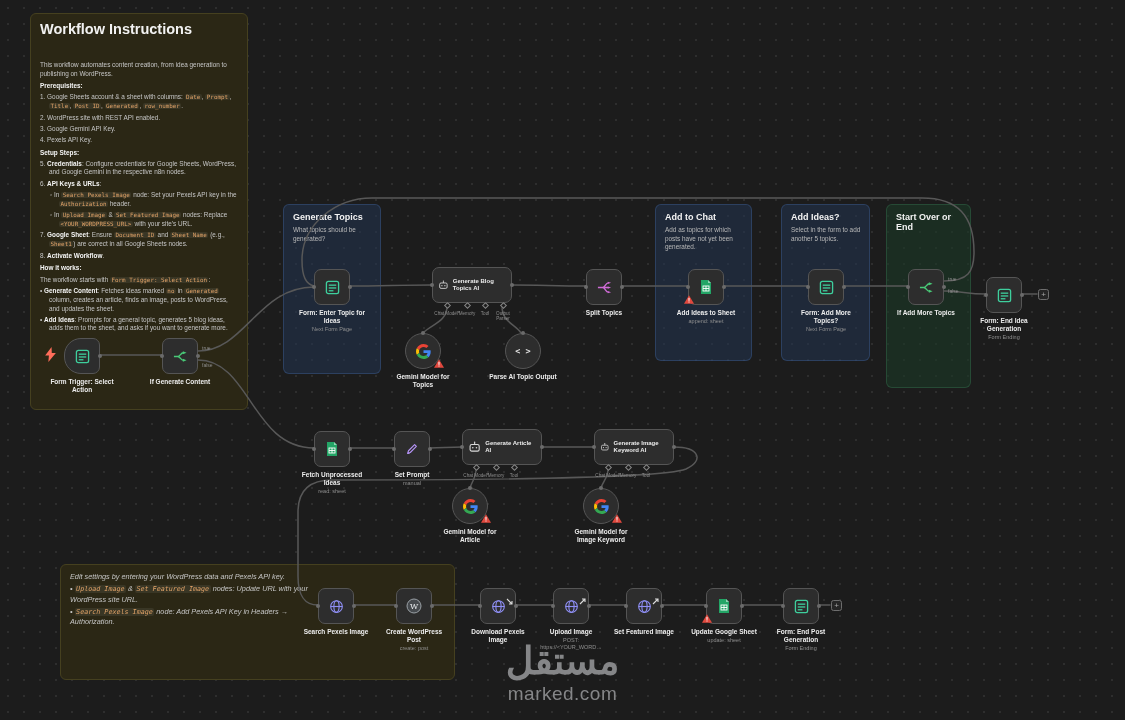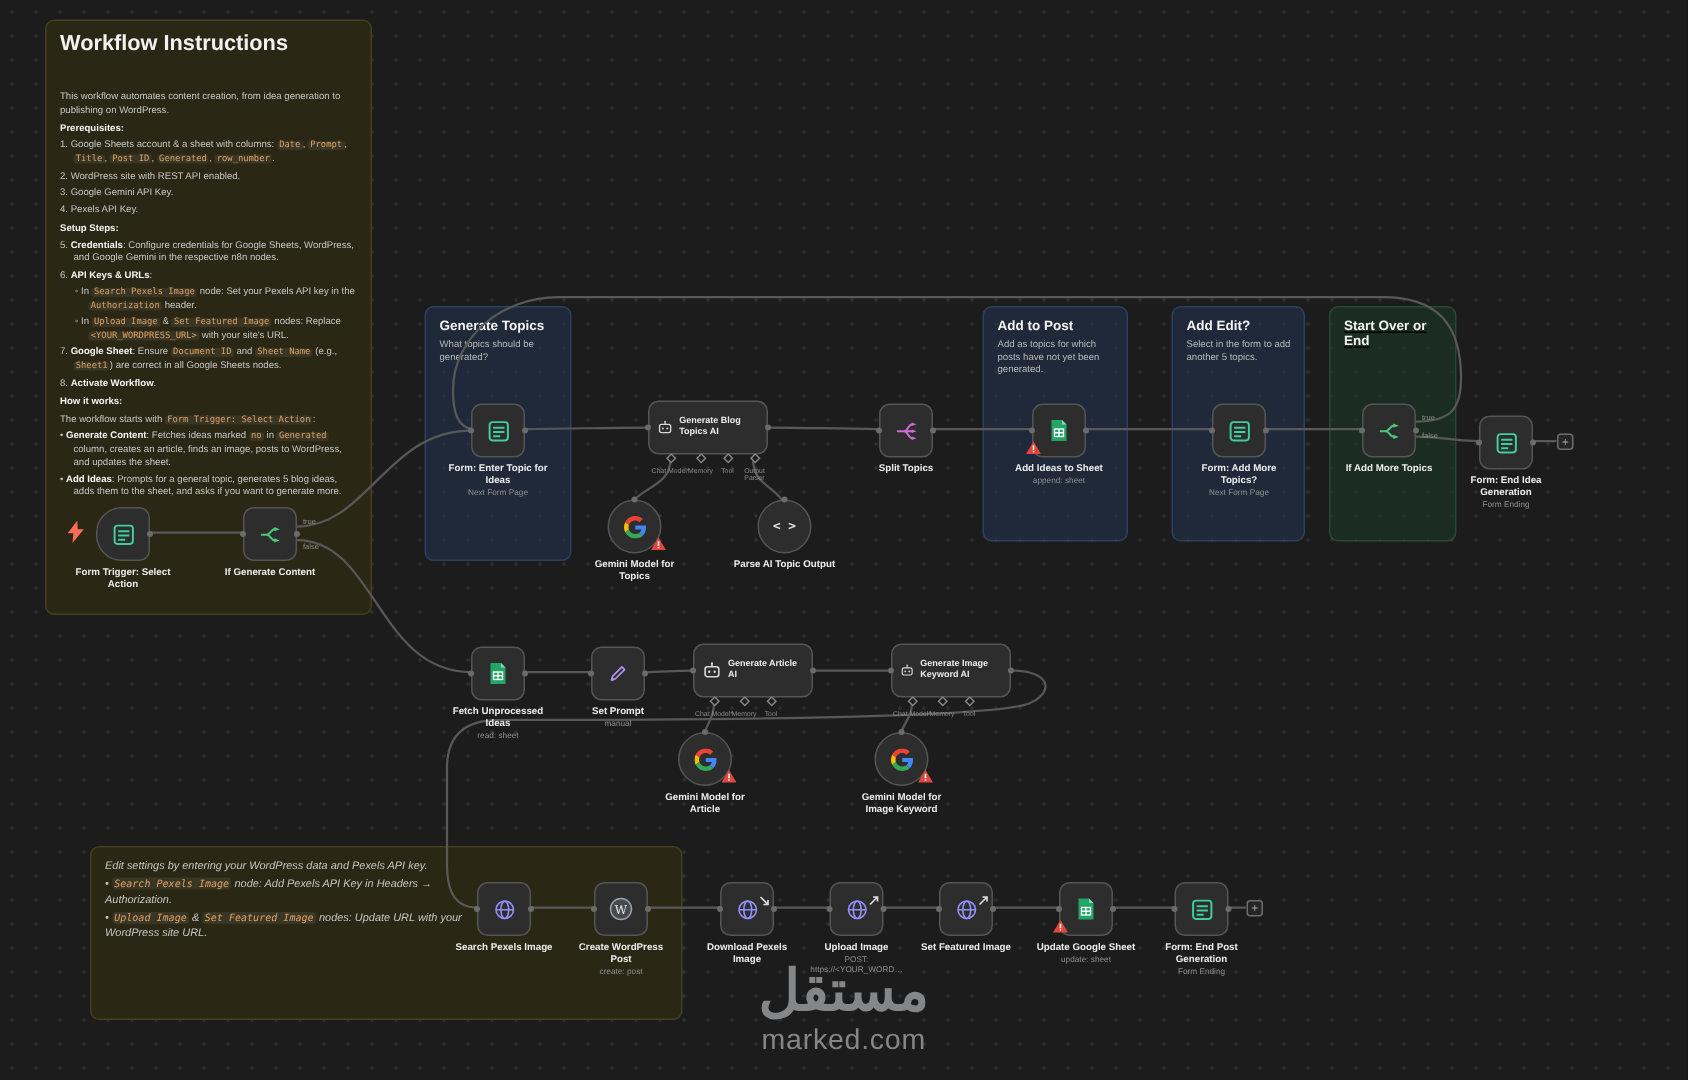--- a/index.html
+++ b/index.html
@@ -88,37 +88,37 @@
     <div class="il li"><span>• </span><span class="bold">Generate Content</span><span>: Fetches ideas marked </span><span class="code">no</span><span> in </span><span class="code">Generated</span><span> column, creates an article, finds an image, posts to WordPress, and updates the sheet.</span></div>
     <div class="il li"><span>• </span><span class="bold">Add Ideas</span><span>: Prompts for a general topic, generates 5 blog ideas, adds them to the sheet, and asks if you want to generate more.</span></div>
   </div>
 
   <div class="note blue" style="left:283px;top:204px;width:98px;height:170px;">
     <div class="nt-sm">Generate Topics</div>
     <div class="nbody-sm">What topics should be generated?</div>
   </div>
 
   <div class="note blue" style="left:655px;top:204px;width:97px;height:157px;">
-    <div class="nt-sm">Add to Post</div>
+    <div class="nt-sm">Add to Chat</div>
     <div class="nbody-sm">Add as topics for which posts have not yet been generated.</div>
   </div>
 
   <div class="note blue" style="left:781px;top:204px;width:89px;height:157px;">
-    <div class="nt-sm">Add Edit?</div>
+    <div class="nt-sm">Add Ideas?</div>
     <div class="nbody-sm">Select in the form to add another 5 topics.</div>
   </div>
 
-  <div class="note green" style="left:886px;top:204px;width:85px;height:157px;text-decoration:underline;">
+  <div class="note green" style="left:886px;top:204px;width:85px;height:184px;">
     <div class="nt-sm">Start Over or End</div>
   </div>
 
   <div class="note olive" style="left:60px;top:564px;width:395px;height:116px;">
     <div class="wpil"><span>Edit settings by entering your WordPress data and Pexels API key.</span></div>
+    <div class="wpil"><span>• </span><span class="code">Upload Image</span><span> &amp; </span><span class="code">Set Featured Image</span><span> nodes: Update URL with your WordPress site URL.</span></div>
     <div class="wpil"><span>• </span><span class="code">Search Pexels Image</span><span> node: Add Pexels API Key in Headers → Authorization.</span></div>
-    <div class="wpil"><span>• </span><span class="code">Upload Image</span><span> &amp; </span><span class="code">Set Featured Image</span><span> nodes: Update URL with your WordPress site URL.</span></div>
   </div>
 
   <svg class="wires" width="1125" height="720" viewBox="0 0 1125 720">
     <path class="wire" d="M100 355 C125 355 137 355 162 355"></path>
     <path class="wire" d="M198 351 C245 351 258 287 314 287"></path>
     <path class="wire" d="M198 360 C250 360 252 448 314 448"></path>
     <path class="wire" d="M350 286 C382 286 400 285 432 285"></path>
     <path class="wire" d="M512 285 C540 285 556 286 586 286"></path>
     <path class="wire" d="M622 286 C648 286 660 286 688 286"></path>
     <path class="wire" d="M724 286 C756 286 774 286 808 286"></path>

